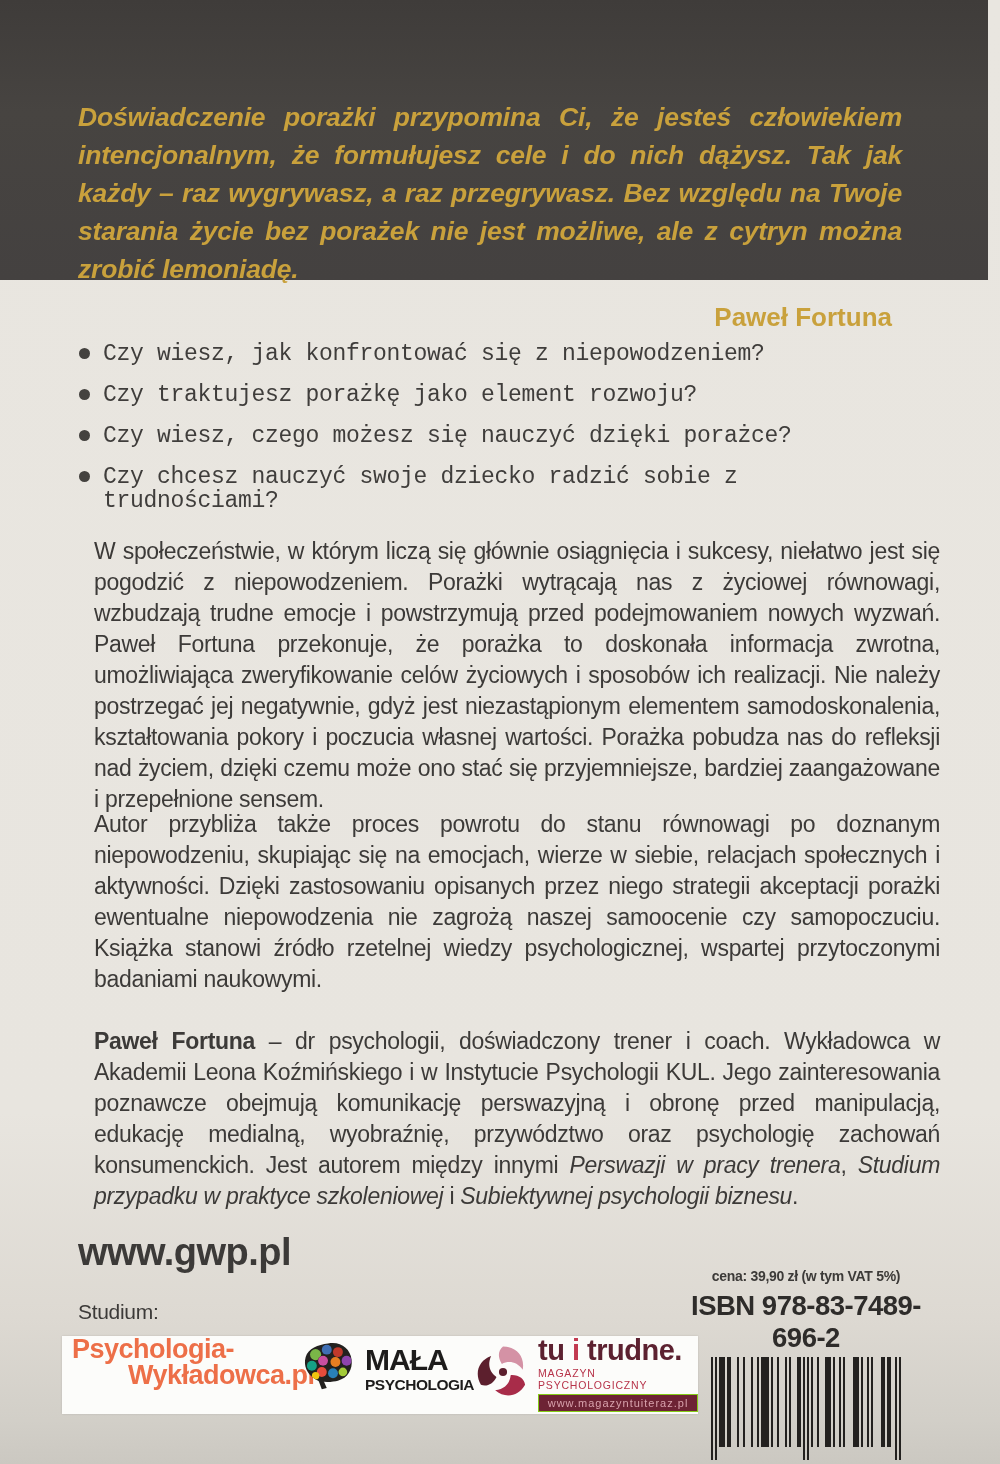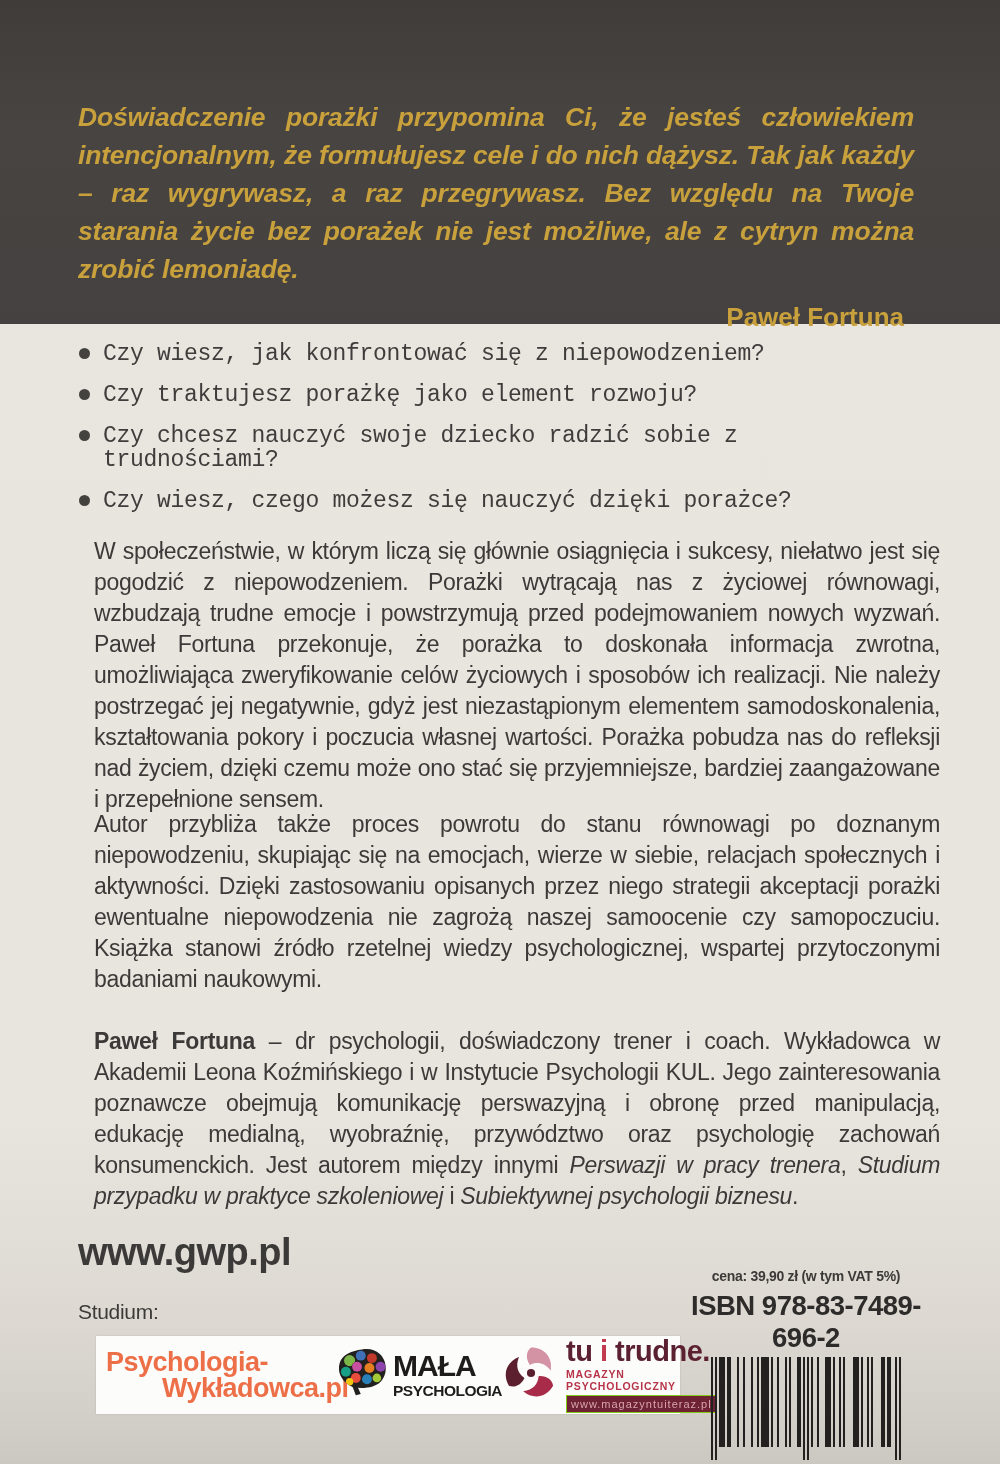--- a/index.html
+++ b/index.html
@@ -7,21 +7,21 @@
     position: relative;
     width: 1000px; height: 1464px;
     margin: 0 auto;
     background: linear-gradient(180deg, #e9e6e0 0%, #e8e5df 76%, #ddd9d2 90%, #d2cfc8 97%, #cbc8c1 100%);
     font-family: "Liberation Sans", sans-serif;
     color: #3d3b39;
     overflow: hidden;
   }
   
   .top-band {
-    position: absolute; top: 0; left: 0; right: 0; height: 324px;
+    position: absolute; top: 0; left: 0; right: 12px; height: 280px;
     background: linear-gradient(180deg, #3f3c3a 0%, #474441 40%, #444140 100%);
     box-sizing: border-box;
     padding: 98px 86px 0 78px;
   }
   .quote {
     margin: 0;
     font-size: 26.5px; line-height: 38px;
     font-style: italic; font-weight: 600;
     letter-spacing: -0.2px;
     color: #c9a13c;
@@ -71,43 +71,43 @@
     margin: 0;
     font-size: 38px; font-weight: 700; letter-spacing: -0.5px;
     color: #3c3a38;
   }
   
   .patronat-label {
     position: absolute; top: 1300px; left: 78px;
     margin: 0; font-size: 21px; letter-spacing: -0.3px; color: #3c3a38;
   }
   .logo-strip {
-    position: absolute; top: 1336px; left: 96px;
-    width: 584px; height: 78px;
+    position: absolute; top: 1336px; left: 62px;
+    width: 636px; height: 78px;
     background: #fcfcfa;
-    display: flex; align-items: center;
+    display: flex; align-items: flex-start;
     box-shadow: 0 0 2px rgba(0,0,0,0.12);
   }
   .logo-ps {
     width: 225px; padding-left: 10px;
     font-size: 27px; font-weight: 700; letter-spacing: -0.5px;
     color: #ed6f48; line-height: 26px;
   }
   .logo-ps .ps-line2 { margin-left: 56px; }
   .logo-mala { display: flex; align-items: center; width: 185px; }
   .logo-mala svg { width: 62px; height: 62px; }
-  .mala-text { color: #1d1c1b; line-height: 1; }
+  .mala-text { margin-left: 6px; color: #1d1c1b; line-height: 1; }
   .mala-title { font-size: 30px; font-weight: 800; letter-spacing: -1px; }
   .mala-sub { font-size: 15.5px; font-weight: 800; letter-spacing: -0.5px; margin-top: 2px; }
   .logo-tit { display: flex; align-items: center; }
   .logo-tit svg { width: 58px; height: 58px; }
   .tit-text { margin-left: 6px; }
   .tit-title { font-size: 29px; font-weight: 700; letter-spacing: -0.5px; color: #5c2130; line-height: 1; }
   .tit-title .tit-i { color: #c23a50; }
-  .tit-sub { font-size: 10.5px; font-weight: 700; letter-spacing: 0.8px; color: #b73349; margin-top: 2px; }
+  .tit-sub { font-size: 10.5px; font-weight: 400; letter-spacing: 0.8px; color: #b73349; margin-top: 2px; }
   .tit-urlbox {
     margin-top: 3px; background: #6d2334; color: #d9a3ad;
     font-size: 11px; letter-spacing: 1px; text-align: center;
     padding: 2px 4px; border: 1px solid #84cc16;
   }
   
   .sale-block {
     position: absolute; top: 1268px; left: 668px; width: 276px;
     text-align: center;
   }
@@ -129,22 +129,22 @@
 <div class="cover">
 
   <div class="top-band">
     <p class="quote">Doświadczenie porażki przypomina Ci, że jesteś człowiekiem intencjonalnym, że formułujesz cele i do nich dążysz. Tak jak każdy – raz wygrywasz, a raz przegrywasz. Bez względu na Twoje starania życie bez porażek nie jest możliwe, ale z cytryn można zrobić lemoniadę.</p>
     <p class="attribution">Paweł Fortuna</p>
   </div>
 
   <ul class="questions">
     <li>Czy wiesz, jak konfrontować się z niepowodzeniem?</li>
     <li>Czy traktujesz porażkę jako element rozwoju?</li>
+    <li>Czy wiesz, czego możesz się nauczyć dzięki porażce?</li>
     <li>Czy chcesz nauczyć swoje dziecko radzić sobie z trudnościami?</li>
-    <li>Czy wiesz, czego możesz się nauczyć dzięki porażce?</li>
   </ul>
 
   <p class="body-para para-1">W społeczeństwie, w którym liczą się głównie osiągnięcia i sukcesy, niełatwo jest się pogodzić z niepowodzeniem. Porażki wytrącają nas z życiowej równowagi, wzbudzają trudne emocje i powstrzymują przed podejmowaniem nowych wyzwań. Paweł Fortuna przekonuje, że porażka to doskonała informacja zwrotna, umożliwiająca zweryfikowanie celów życiowych i sposobów ich realizacji. Nie należy postrzegać jej negatywnie, gdyż jest niezastąpionym elementem samodoskonalenia, kształtowania pokory i poczucia własnej wartości. Porażka pobudza nas do refleksji nad życiem, dzięki czemu może ono stać się przyjemniejsze, bardziej zaangażowane i przepełnione sensem.</p>
   <p class="body-para para-2">Autor przybliża także proces powrotu do stanu równowagi po doznanym niepowodzeniu, skupiając się na emocjach, wierze w siebie, relacjach społecznych i aktywności. Dzięki zastosowaniu opisanych przez niego strategii akceptacji porażki ewentualne niepowodzenia nie zagrożą naszej samoocenie czy samopoczuciu. Książka stanowi źródło rzetelnej wiedzy psychologicznej, wspartej przytoczonymi badaniami naukowymi.</p>
   <p class="body-para bio"><span class="bold">Paweł Fortuna</span><span> – dr psychologii, doświadczony trener i coach. Wykładowca w Akademii Leona Koźmińskiego i w Instytucie Psychologii KUL. Jego zainteresowania poznawcze obejmują komunikację perswazyjną i obronę przed manipulacją, edukację medialną, wyobraźnię, przywództwo oraz psychologię zachowań konsumenckich. Jest autorem między innymi </span><span class="italic">Perswazji w pracy trenera</span><span>, </span><span class="italic">Studium przypadku w praktyce szkoleniowej</span><span> i </span><span class="italic">Subiektywnej psychologii biznesu</span><span>.</span></p>
 
   <p class="website">www.gwp.pl</p>
 
   <p class="patronat-label">Studium:</p>
   <div class="logo-strip">

